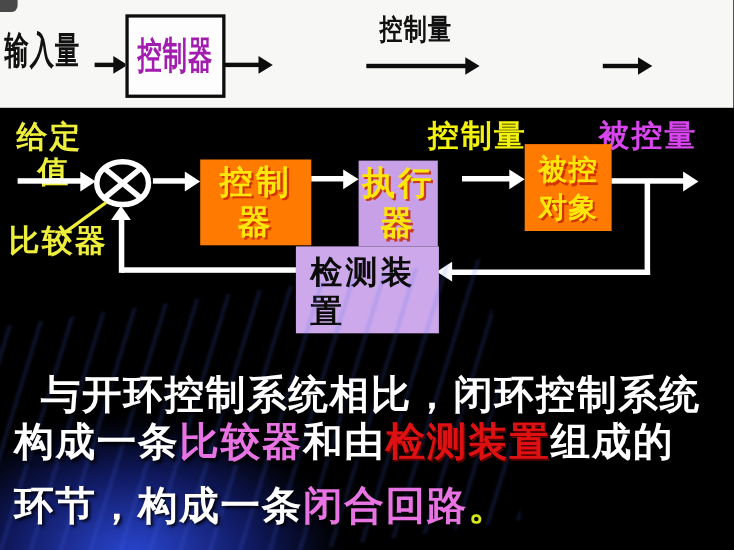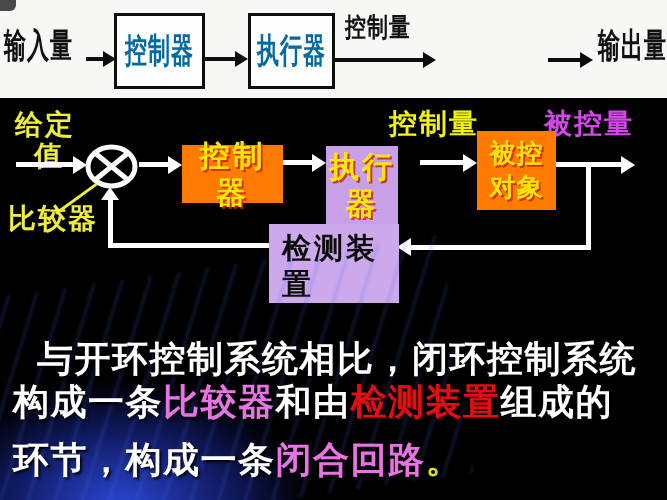--- a/index.html
+++ b/index.html
@@ -1,26 +1,26 @@
 <!DOCTYPE html>
 <html style="--block-orange: #ff7a00; --block-purple: #c8a0e8; --sensor-purple: #cda9ec; --label-yellow: #eeee3c; --block-text-yellow: #ffe60a; --caption-pink: #e873e2; --caption-red: #dd1111; --period-yellow: #d8e81a;"><head>
 <meta charset="utf-8">
 <style>
   html,body{margin:0;padding:0;background:#000;}
   .stage{
     position:relative;width:667px;height:500px;overflow:hidden;background:#000;
-    font-family:Liberation Serif, serif;font-weight:bold;
+    font-family:Liberation Sans, sans-serif;font-weight:bold;
   }
   
   .top-band{position:absolute;left:0;top:0;width:667px;height:98px;background:#f7f7f5;}
   .smudge{position:absolute;left:0;top:0;width:16px;height:11px;background:#2a2a2a;border-radius:0 0 6px 0;opacity:.85;}
   .t-text{position:absolute;color:#111;font-size:22px;letter-spacing:1px;white-space:nowrap;}
   .tall{display:inline-block;transform:scaleY(1.55);transform-origin:center;}
   .tall-sm{display:inline-block;transform:scaleY(1.25);transform-origin:center;}
-  .t-box{position:absolute;background:#fdfdfd;border:3px solid #0d0d0d;display:flex;align-items:center;justify-content:center;color:#0369a1;font-size:22px;letter-spacing:1px;white-space:nowrap;}
+  .t-box{position:absolute;background:#fdfdfd;border:3px solid #0d0d0d;display:flex;align-items:center;justify-content:center;color:#a21caf;font-size:22px;letter-spacing:1px;white-space:nowrap;}
   .t-hline{position:absolute;height:4px;background:#0d0d0d;}
   .t-head-right{position:absolute;width:0;height:0;border-top:8px solid transparent;border-bottom:8px solid transparent;border-left:13px solid #0d0d0d;}
   
   .m-label{position:absolute;color:var(--label-yellow,#eeee3c);font-size:28px;letter-spacing:2px;white-space:nowrap;}
   .hline{position:absolute;height:5px;background:#fff;}
   .vline{position:absolute;width:5px;background:#fff;}
   .head-right{position:absolute;width:0;height:0;border-top:9px solid transparent;border-bottom:9px solid transparent;border-left:14px solid #fff;}
   .head-left{position:absolute;width:0;height:0;border-top:9px solid transparent;border-bottom:9px solid transparent;border-right:14px solid #fff;}
   .head-up{position:absolute;width:0;height:0;border-left:9px solid transparent;border-right:9px solid transparent;border-bottom:13px solid #fff;}
   .blk{position:absolute;display:flex;flex-direction:column;align-items:center;justify-content:center;text-align:center;
@@ -59,38 +59,32 @@
     <div class="t-hline" style="left:86px;top:57px;width:22px;"></div>
     <div class="t-head-right" style="left:103px;top:51px;"></div>
 
     <div class="t-box" style="left:114px;top:13px;width:85px;height:70px;">
       <span class="tall">控制器</span>
     </div>
 
     <div class="t-hline" style="left:204px;top:57px;width:33px;"></div>
     <div class="t-head-right" style="left:235px;top:51px;"></div>
 
-    <div class="t-box" style="left:248px;top:13px;width:81px;height:70px;">
-      <span class="tall">执行器</span>
-    </div>
 
     <div class="t-text" style="left:345px;top:13px;font-size:21px;">
       <span class="tall-sm">控制量</span>
     </div>
 
     <div class="t-hline" style="left:333px;top:58px;width:92px;"></div>
     <div class="t-head-right" style="left:423px;top:52px;"></div>
 
 
     <div class="t-hline" style="left:548px;top:58px;width:34px;"></div>
     <div class="t-head-right" style="left:580px;top:52px;"></div>
 
-    <div class="t-text" style="left:598px;top:31px;">
-      <span class="tall">输出量</span>
-    </div>
   </div>
 
   <div>
 
     <div class="m-label" style="left:15px;top:106px;">给定</div>
     <div class="m-label" style="left:34px;top:137px;">值</div>
 
     <div class="hline" style="left:16px;top:162px;width:58px;"></div>
     <div class="head-right" style="left:73px;top:156px;"></div>
 
@@ -99,21 +93,21 @@
       <line x1="11" y1="10" x2="44" y2="37" stroke="#ffffff" stroke-width="5"></line>
       <line x1="44" y1="10" x2="11" y2="37" stroke="#ffffff" stroke-width="5"></line>
     </svg>
 
     <div class="pointer" style="left:56px;top:212px;width:50px;transform:rotate(-36deg);"></div>
     <div class="m-label" style="left:8px;top:200px;">比较器</div>
 
     <div class="hline" style="left:139px;top:162px;width:30px;"></div>
     <div class="head-right" style="left:168px;top:156px;"></div>
 
-    <div class="blk orange" style="left:182px;top:145px;width:101px;height:58px;">
+    <div class="blk orange" style="left:182px;top:145px;width:101px;height:78px;">
       <span>控制</span>
       <span>器</span>
     </div>
 
     <div class="hline" style="left:283px;top:160px;width:30px;"></div>
     <div class="head-right" style="left:312px;top:154px;"></div>
 
     <div class="blk purple" style="left:326px;top:146px;width:72px;height:78px;">
       <span>执行</span>
       <span>器</span>

